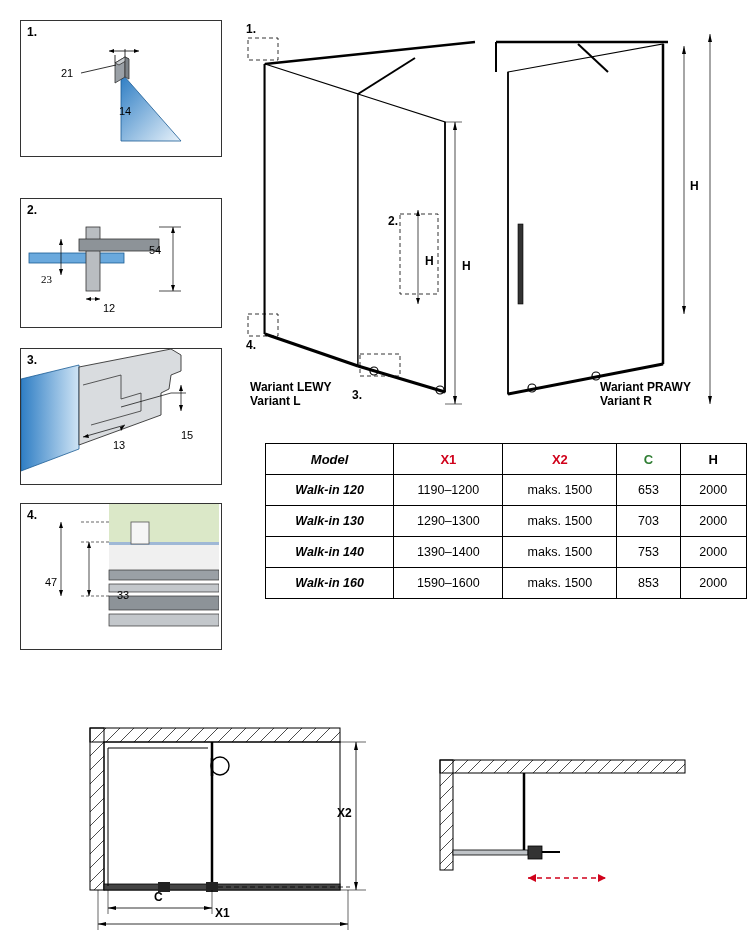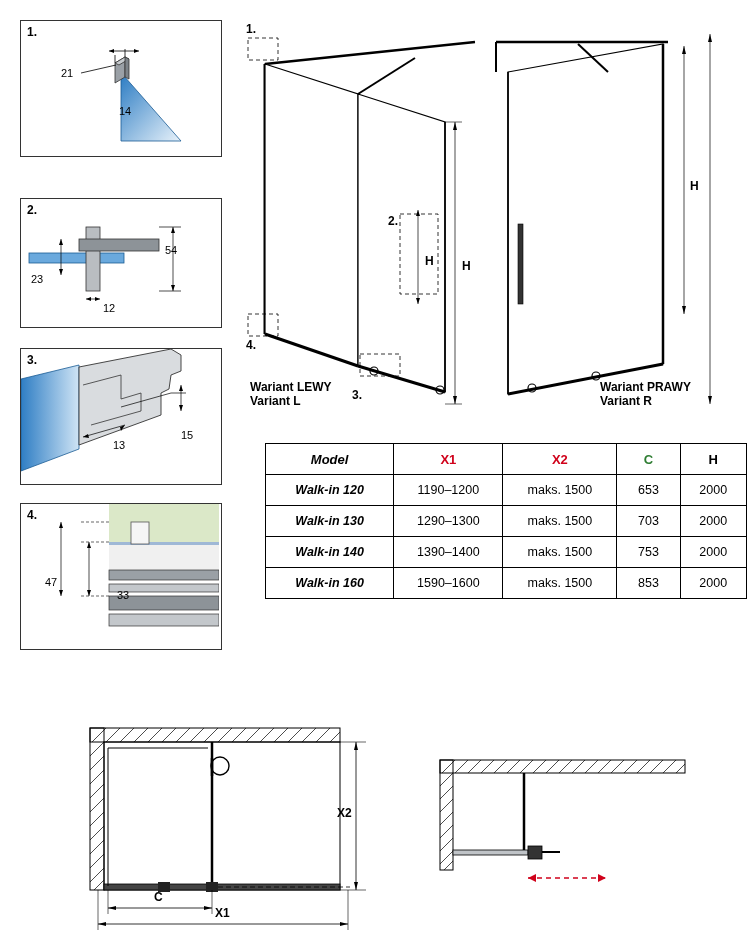--- a/index.html
+++ b/index.html
@@ -60,22 +60,22 @@
     <line x1="152" y1="28" x2="152" y2="92" stroke="#000" stroke-width="0.7"></line>
     <polygon points="152,28 150,34 154,34" fill="#000"></polygon>
     <polygon points="152,92 150,86 154,86" fill="#000"></polygon>
     <line x1="40" y1="40" x2="40" y2="76" stroke="#000" stroke-width="0.7"></line>
     <polygon points="40,40 38,46 42,46" fill="#000"></polygon>
     <polygon points="40,76 38,70 42,70" fill="#000"></polygon>
     <line x1="65" y1="100" x2="79" y2="100" stroke="#000" stroke-width="0.7"></line>
     <polygon points="65,100 70,98 70,102" fill="#000"></polygon>
     <polygon points="79,100 74,98 74,102" fill="#000"></polygon>
   </svg>
-  <span class="dim abs" style="left:144px;top:45px;">54</span>
-  <span class="dim abs" style="left:10px;top:74px;">23</span>
+  <span class="dim abs" style="left:128px;top:45px;">54</span>
+  <span class="dim abs" style="left:20px;top:74px;font-family:Liberation Serif, serif;">23</span>
   <span class="dim abs" style="left:82px;top:103px;">12</span>
 </div>
 
 <div class="panel" style="left:20px;top:348px;width:200px;height:135px;">
   <span class="panel-num">3.</span>
   <svg width="198" height="133" viewBox="0 0 198 133">
     <defs>
       <linearGradient id="g3" x1="0" y1="0" x2="1" y2="0">
         <stop offset="0%" stop-color="#2f7ec4"></stop>
         <stop offset="100%" stop-color="#cfe4f5"></stop>

